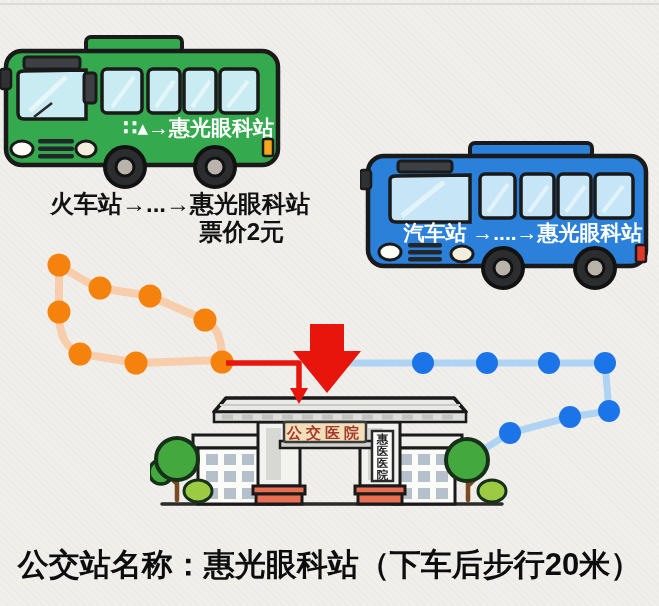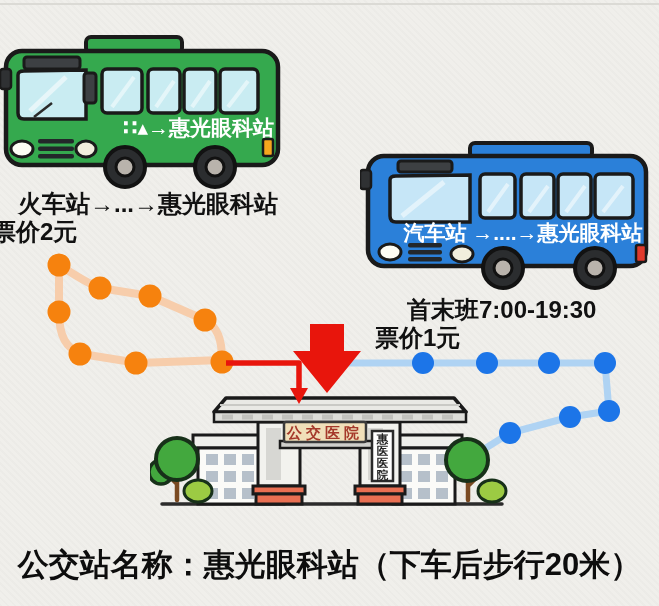--- a/index.html
+++ b/index.html
@@ -15,21 +15,21 @@
   .f-green{fill:var(--green_bus)} .f-blue{fill:var(--blue_bus)}
   .f-glass{fill:var(--glass)} .f-glass-b{fill:#c6e6f7}
   .f-red{fill:var(--accent_red)} .s-red{stroke:var(--accent_red)}
   .f-orange{fill:var(--orange_dot)} .s-oline{stroke:var(--orange_line)}
   .f-bdot{fill:var(--blue_dot)} .s-bline{stroke:var(--blue_line)}
   .o-stroke{stroke:var(--outline)}
   .f-plaque{fill:var(--plaque_bg)} .f-base{fill:var(--pillar_base)}
 
   .topline{left:0;top:3px;width:659px;height:2px;background:#dbdad5;}
 
-  .info-block{color:var(--text_black,#111);font-weight:800;text-align:left;}
+  .info-block{color:var(--text_black,#111);font-weight:800;text-align:right;}
   #train-info{left:18px;top:190px;width:292px;font-size:24px;line-height:28px;}
   #train-info .l2{transform:translateX(-14px);}
   #train-info .l3{transform:translateX(-26px);}
   #bus-info{left:398px;top:296px;width:250px;font-size:24px;line-height:28px;}
   #bus-info .l1{transform:translateX(9px);}
   #bus-info .l2{transform:translateX(-23px);}
 
   .callout{color:var(--accent_red,#e8150c);font-weight:900;font-size:41px;line-height:41px;letter-spacing:1px;}
   #callout-1{left:279px;top:229px;}
   #callout-2{left:301px;top:272px;}
@@ -238,21 +238,17 @@
       <circle cx="235" cy="128" r="20" fill="#2b2d2f" stroke="#121212" stroke-width="4"></circle>
       <circle cx="235" cy="128" r="9" fill="#b9b3ac" stroke="#121212" stroke-width="3"></circle>
     </g>
   </svg>
 
   <div id="train-info" class="abs info-block">
     <div class="l1">火车站→...→惠光眼科站</div>
     <div class="l3">票价2元</div>
   </div>
 
-  <div id="bus-info" class="abs info-block">
-    <div class="l1">首末班7:00-19:30</div>
-    <div class="l2">票价1元</div>
-  </div>
 
 
   <div id="footer-caption" class="abs">公交站名称：惠光眼科站（下车后步行20米）</div>
 
 </div>
 
 </body></html>

